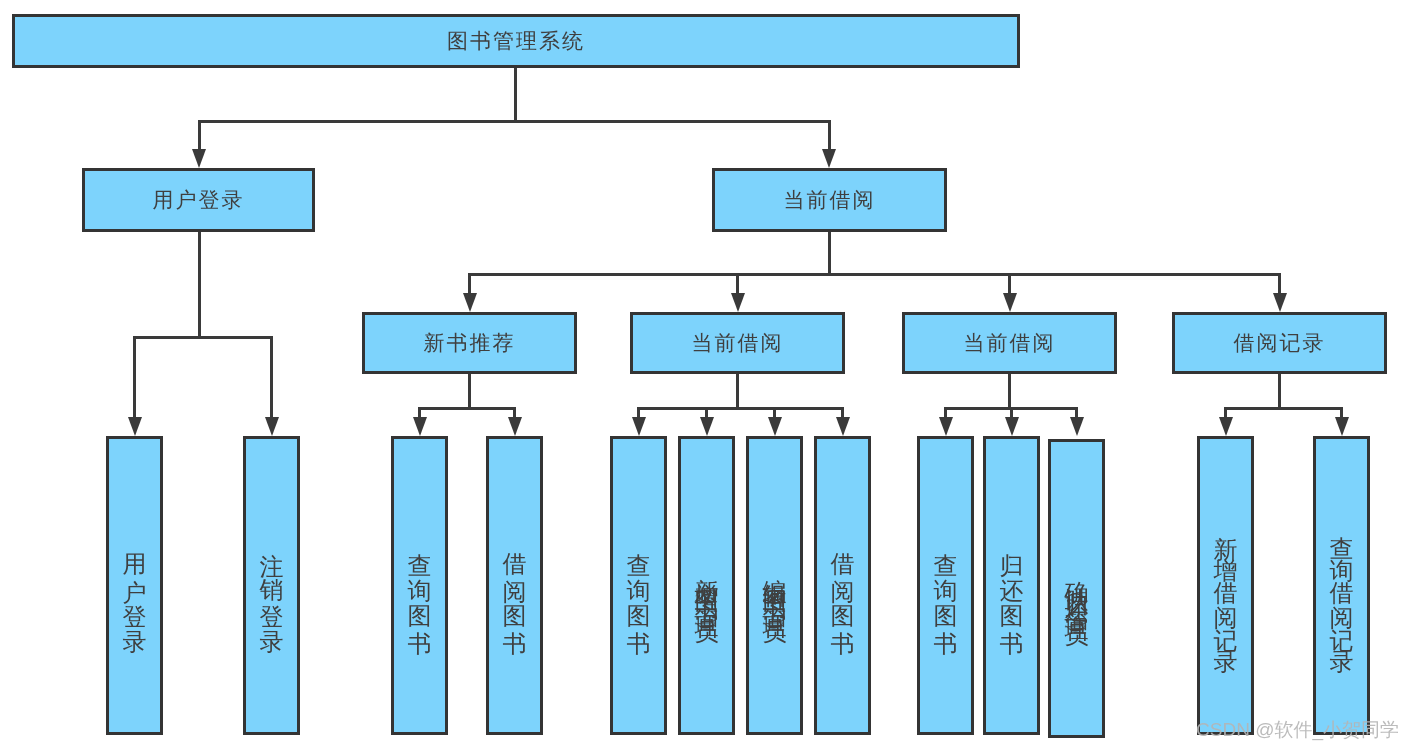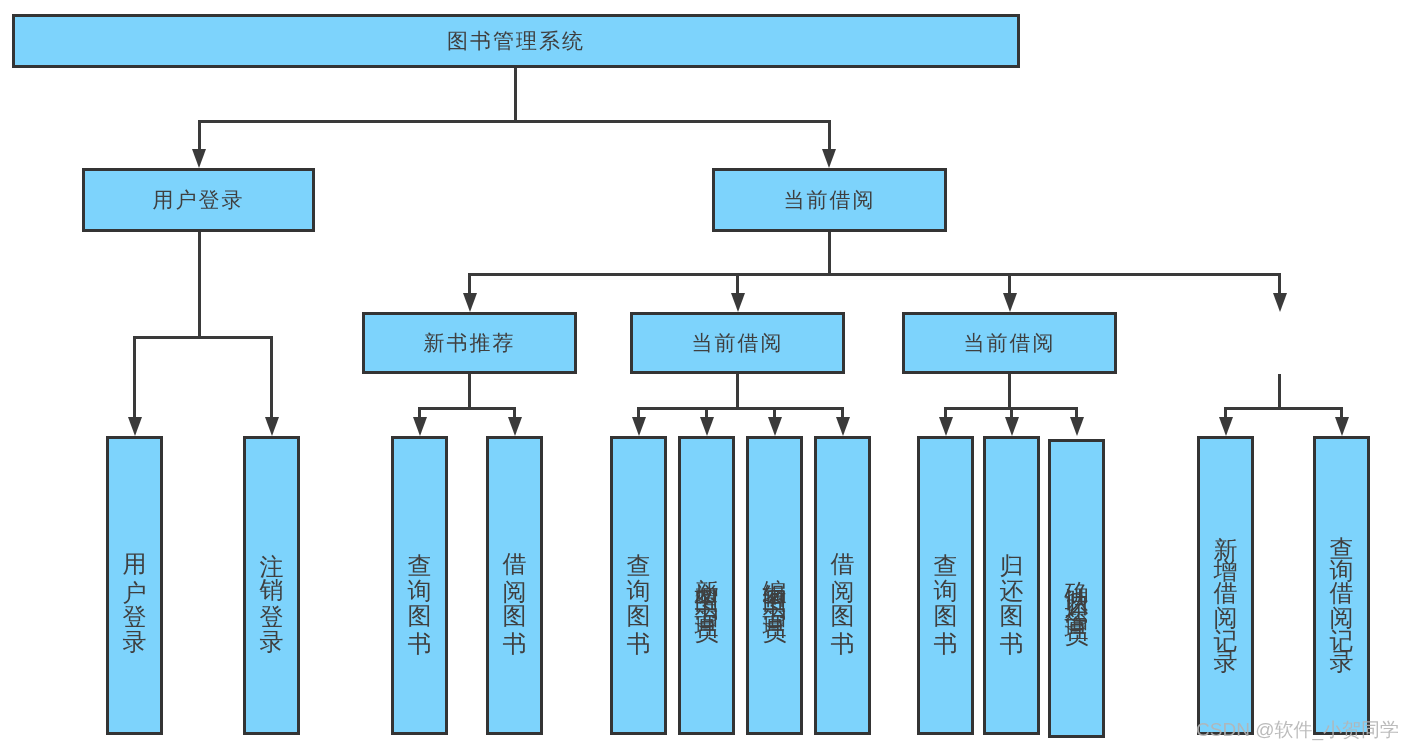--- a/index.html
+++ b/index.html
@@ -60,20 +60,21 @@
   <div class="vline" style="left:736px; top:273px; height:23px;"></div>
   <div class="arrow" style="left:731px; top:293px;"></div>
   <div class="vline" style="left:1008px; top:273px; height:23px;"></div>
   <div class="arrow" style="left:1003px; top:293px;"></div>
   <div class="vline" style="left:1278px; top:273px; height:23px;"></div>
   <div class="arrow" style="left:1273px; top:293px;"></div>
 
   <div class="box hlabel" style="left:362px; top:312px; width:215px; height:62px;">新书推荐</div>
   <div class="box hlabel" style="left:630px; top:312px; width:215px; height:62px;">当前借阅</div>
   <div class="box hlabel" style="left:902px; top:312px; width:215px; height:62px;">当前借阅</div>
+  <div class="box hlabel" style="left:1172px; top:312px; width:215px; height:62px;">借阅记录</div>
 
   <div class="vline" style="left:468px; top:374px; height:33px;"></div>
   <div class="hline" style="left:418px; top:407px; width:98px;"></div>
   <div class="vline" style="left:418px; top:407px; height:13px;"></div>
   <div class="arrow" style="left:413px; top:417px;"></div>
   <div class="vline" style="left:513px; top:407px; height:13px;"></div>
   <div class="arrow" style="left:508px; top:417px;"></div>
 
   <div class="vline" style="left:736px; top:374px; height:33px;"></div>
   <div class="hline" style="left:637px; top:407px; width:207px;"></div>

